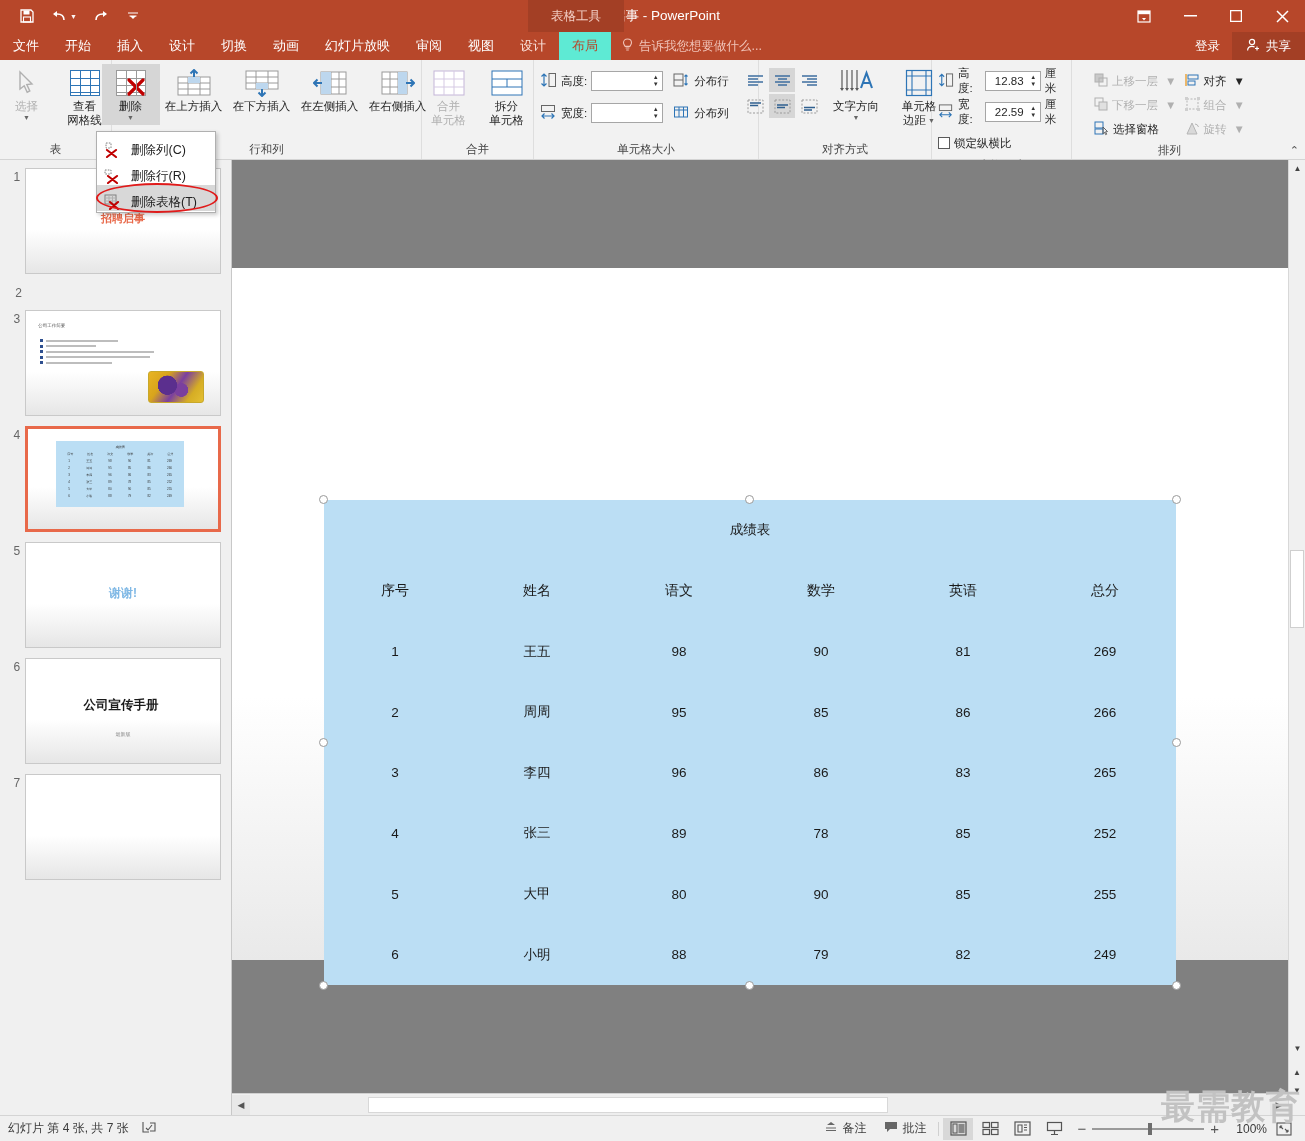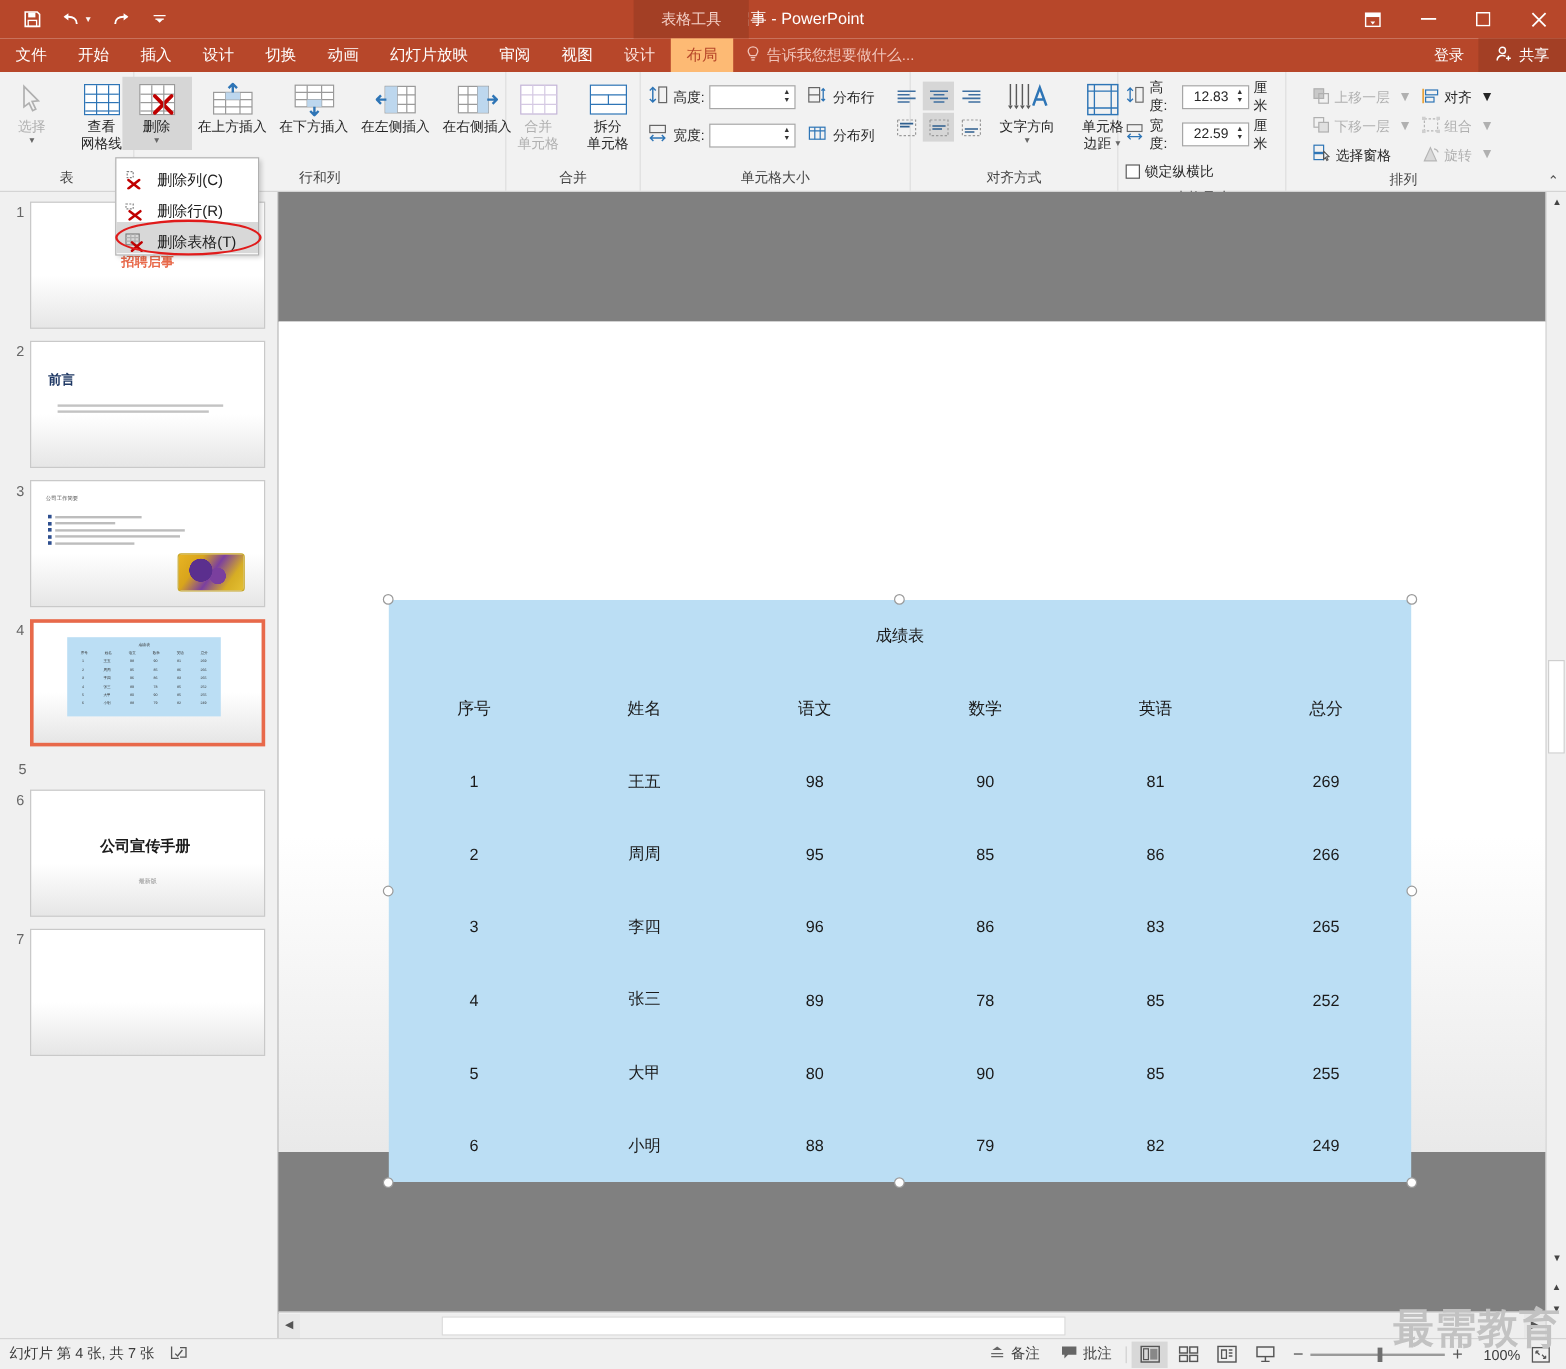--- a/index.html
+++ b/index.html
@@ -44,21 +44,21 @@
   .tabbar {
     height: 28px; background: #b7472a; display: flex; align-items: stretch;
     position: relative;
   }
   .tab {
     color: #fff; font-size: 13px; padding: 0 13px;
     display: flex; align-items: center; white-space: nowrap;
   }
   .tab.ctx { color: #fbe3dd; }
   .tab.active {
-    background: #fdba74; color: #b7472a;
+    background: #5eead4; color: #b7472a;
   }
   .tellme {
     display: flex; align-items: center; gap: 5px; padding: 0 10px;
     color: #f0c3b8; font-size: 12.5px;
   }
   .bulb { font-size: 13px; }
   .right-login {
     position: absolute; right: 0; top: 0; height: 28px; display: flex; align-items: center;
   }
   .login-txt { color: #fff; font-size: 12.5px; padding: 0 12px; }
@@ -765,27 +765,20 @@
 
     <div class="thumb-row">
       <div class="thumb-num">1</div>
       <div class="thumb">
         <div class="t-title-red">招聘启事</div>
       </div>
     </div>
 
     <div class="thumb-row">
       <div class="thumb-num">2</div>
-      <div class="thumb">
-        <div class="t-title-dark">前言</div>
-        <div class="t-lines">
-          <div class="t-line" style="width:138px"></div>
-          <div class="t-line" style="width:126px"></div>
-        </div>
-      </div>
     </div>
 
     <div class="thumb-row">
       <div class="thumb-num">3</div>
       <div class="thumb">
         <div class="t-small-title">公司工作简要</div>
         <div class="t-bullets">
           <div class="t-bullet">
               <i></i>
               <span style="width:72px"></span>
@@ -873,20 +866,23 @@
                 <span>82</span>
                 <span>249</span>
               </div>
           </div>
         </div>
       </div>
     </div>
 
     <div class="thumb-row">
       <div class="thumb-num">5</div>
+      <div class="thumb">
+        <div class="t-thanks">谢谢!</div>
+      </div>
     </div>
 
     <div class="thumb-row">
       <div class="thumb-num">6</div>
       <div class="thumb">
         <div class="t-c-title">公司宣传手册</div>
         <div class="t-c-sub">最新版</div>
       </div>
     </div>
 

